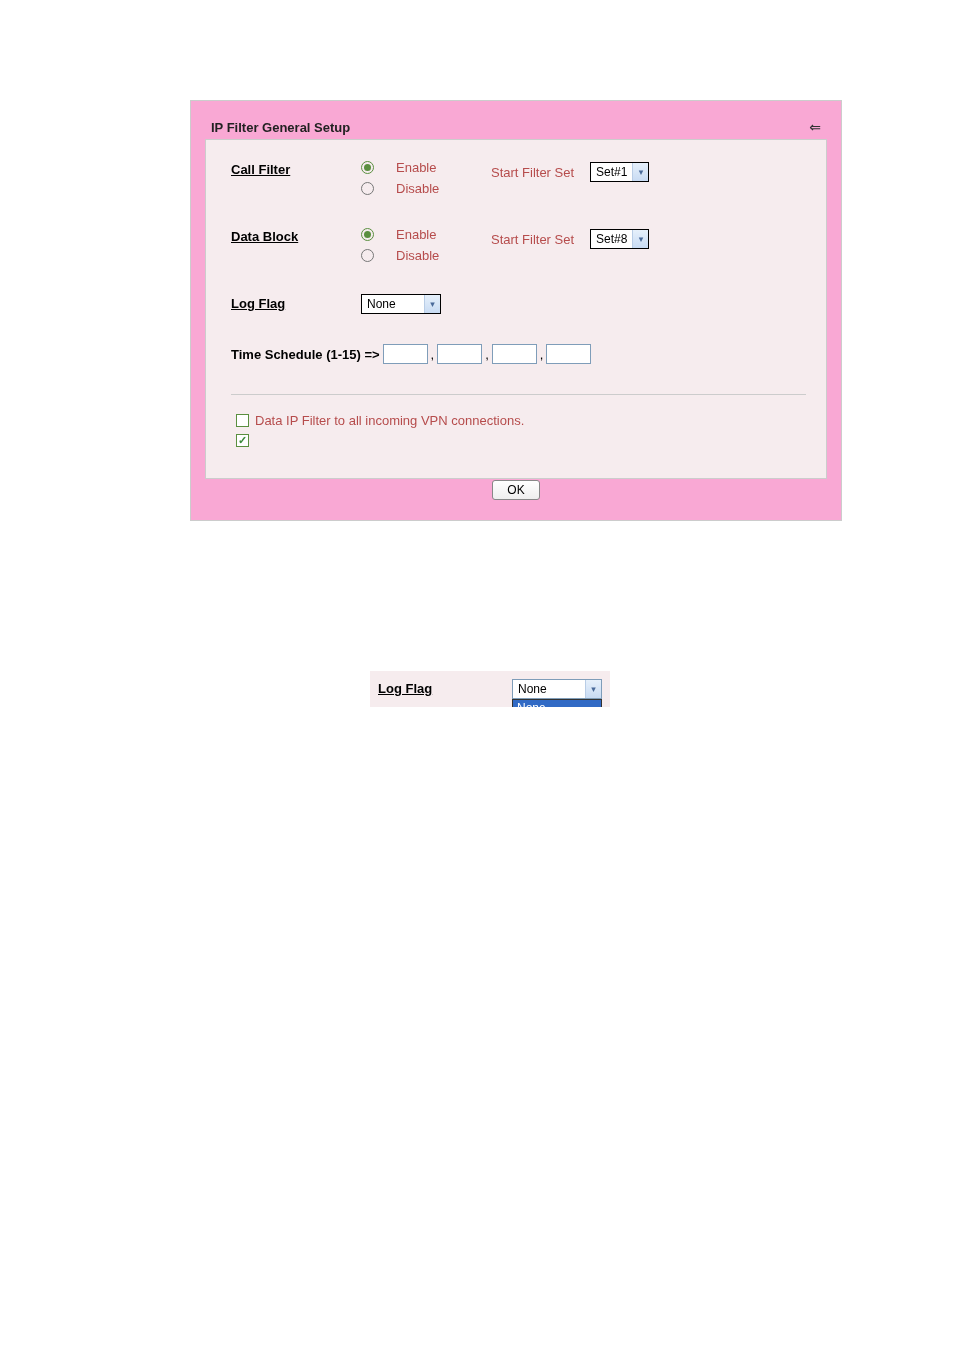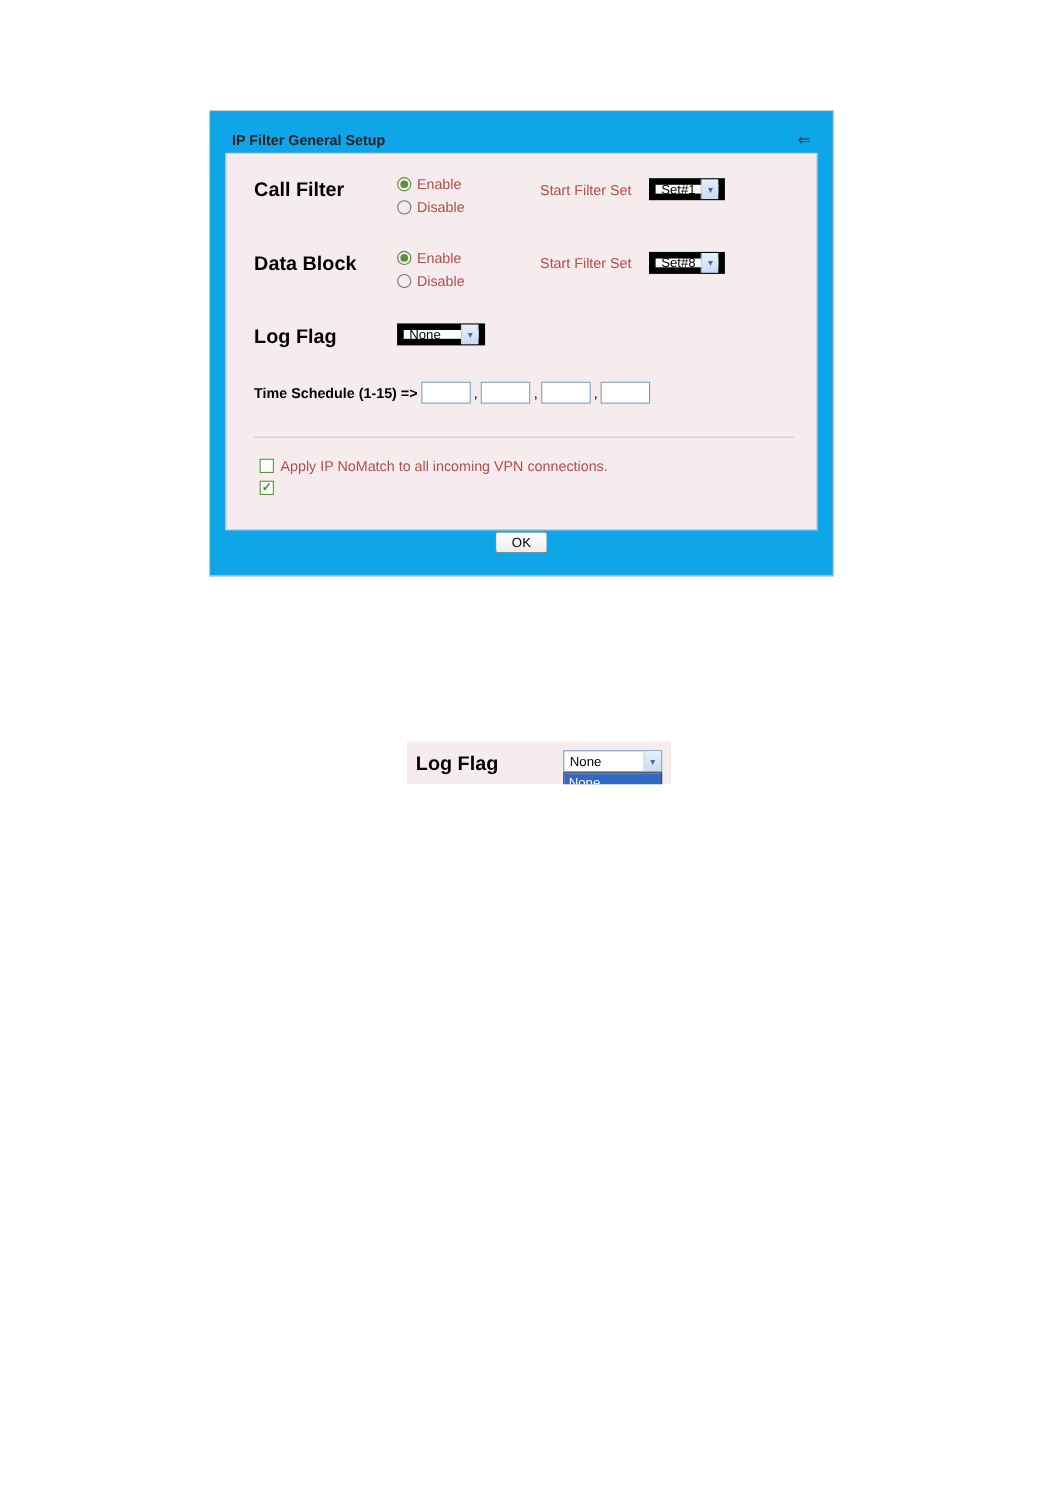--- a/index.html
+++ b/index.html
@@ -3,22 +3,22 @@
   <meta charset="utf-8">
   <style>
     * { box-sizing: border-box; margin: 0; padding: 0; }
     body {
       font-family: Verdana, Arial, sans-serif;
       font-size: 13px;
       background: #fff;
       width: 954px;
     }
     .panel {
-      background: #0ea5e9;
-      width: 568px;
+      background: #f9a8d4;
+      width: 652px;
       margin: 100px 0 0 190px;
       padding: 18px 10px 20px 10px;
       border: 1px solid #ccc;
     }
     .title-row {
       display: flex;
       justify-content: space-between;
       align-items: center;
       margin: 0 10px 0 10px;
     }
@@ -39,32 +39,33 @@
       background: #f6ecee;
     }
     .row {
       display: flex;
       align-items: flex-start;
       margin-bottom: 25px;
     }
     .label-col {
       width: 130px;
       font-weight: bold;
-      font-size: 18px;
+      font-size: 13px;
       padding-top: 2px;
+      text-decoration: underline;
     }
     .radio-col {
       width: 130px;
       color: #b64c4c;
     }
     .radio-item {
       display: flex;
       align-items: center;
       margin-bottom: 6px;
-      gap: 5px;
+      gap: 22px;
     }
     .radio-circle {
       width: 13px;
       height: 13px;
       border: 1.5px solid #5a8f3f;
       border-radius: 50%;
       display: inline-flex;
       align-items: center;
       justify-content: center;
       flex-shrink: 0;
@@ -83,21 +84,21 @@
       color: #b64c4c;
       display: flex;
       align-items: center;
       gap: 16px;
       padding-top: 2px;
     }
     .select {
       display: inline-flex;
       align-items: center;
       background: #fff;
-      border: 6px solid #000000;
+      border: 1px solid #000000;
       font-size: 12px;
       height: 20px;
       justify-content: space-between;
     }
     .select-text {
       padding: 0 5px;
       color: #000;
     }
     .select-arrow {
       width: 16px;
@@ -283,21 +284,21 @@
       <span>,</span>
       <input class="txt" type="text" style="">
       <span>,</span>
       <input class="txt" type="text" style="">
     </div>
 
     <div class="hr-div"></div>
 
     <div class="check-row">
       <span class="checkbox"></span>
-      <span>Apply IP NoMatch to all incoming VPN connections.</span>
+      <span>Data IP Filter to all incoming VPN connections.</span>
     </div>
     <div class="check-row">
       <span class="checkbox checked"></span>
     </div>
   </div>
 
   <div class="ok-wrap">
     <button class="ok-btn">OK</button>
   </div>
 </div>

